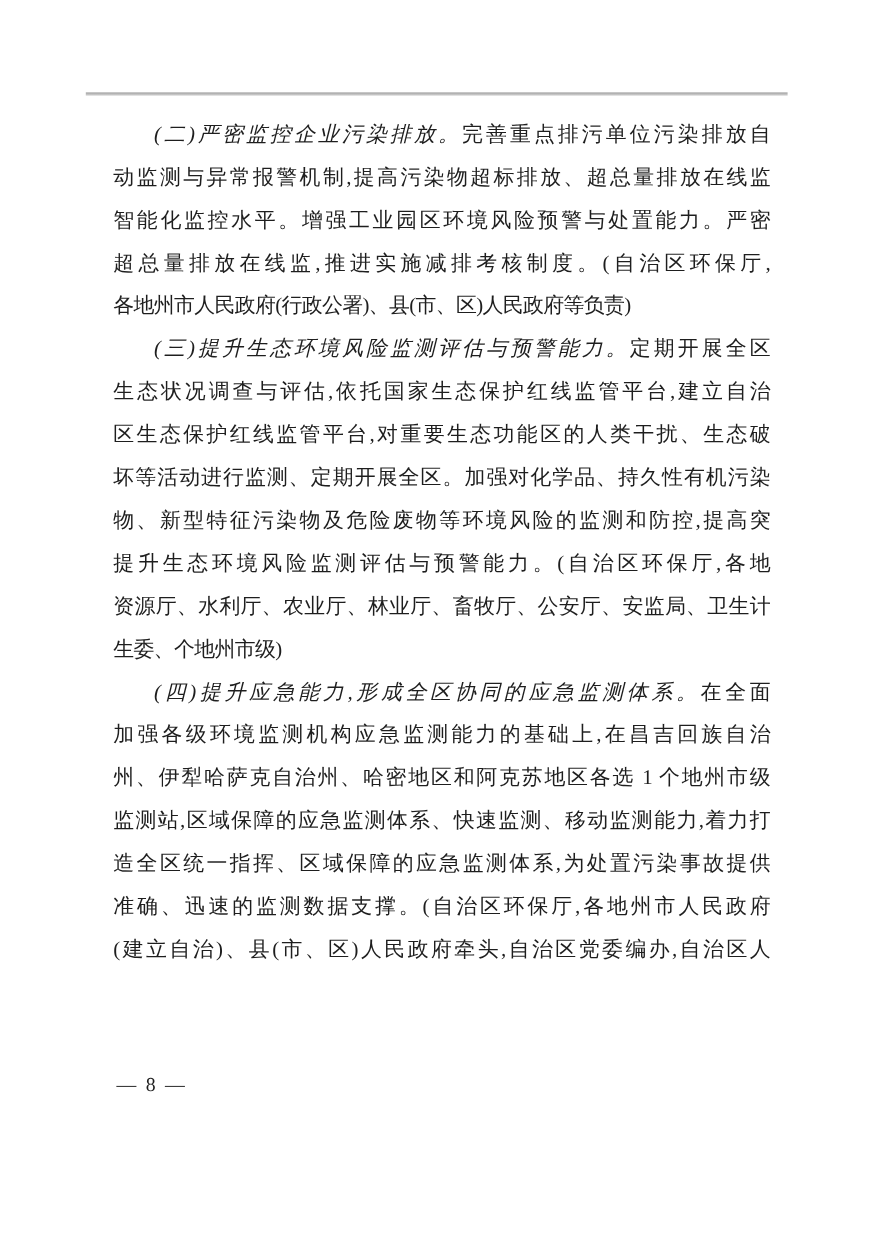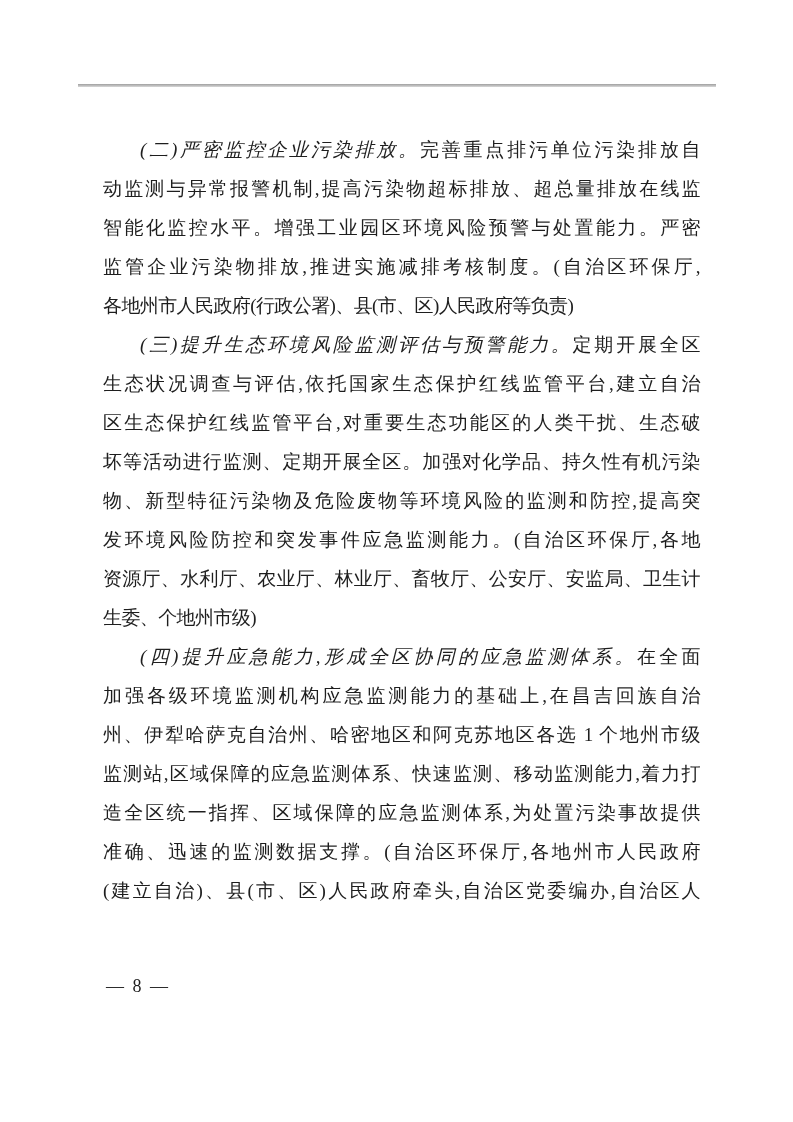--- a/index.html
+++ b/index.html
@@ -20,21 +20,21 @@
     position: absolute;
     left: 78px;
     top: 84px;
     width: 638px;
     height: 3px;
     background: linear-gradient(#9f9f9f, #d8d8d8);
   }
   .doc-body {
     position: absolute;
     left: 103px;
-    top: 130px;
+    top: 103px;
     width: 597px;
   }
   .line {
     height: 39px;
     line-height: 39px;
     font-size: 19px;
     letter-spacing: -0.6px;
     white-space: nowrap;
     text-align: justify;
     text-align-last: justify;
@@ -58,30 +58,30 @@
 </head>
 <body>
 
 <div class="page">
   <div class="header-rule"></div>
   <div class="doc-body">
       <div>
         <div class="line indent"><span class="kai">(二)严密监控企业污染排放。</span><span class="song">完善重点排污单位污染排放自</span></div>
         <div class="line"><span class="song">动监测与异常报警机制,提高污染物超标排放、超总量排放在线监</span></div>
         <div class="line"><span class="song">智能化监控水平。增强工业园区环境风险预警与处置能力。严密</span></div>
-        <div class="line"><span class="song">监管企业污染物排放,推进实施减排考核制度。(自治区环保厅,</span></div>
+        <div class="line"><span class="song">超总量排放在线监,推进实施减排考核制度。(自治区环保厅,</span></div>
         <div class="line last"><span class="song">各地州市人民政府(行政公署)、县(市、区)人民政府等负责)</span></div>
       </div>
       <div>
         <div class="line indent"><span class="kai">(三)提升生态环境风险监测评估与预警能力。</span><span class="song">定期开展全区</span></div>
         <div class="line"><span class="song">生态状况调查与评估,依托国家生态保护红线监管平台,建立自治</span></div>
         <div class="line"><span class="song">区生态保护红线监管平台,对重要生态功能区的人类干扰、生态破</span></div>
         <div class="line"><span class="song">坏等活动进行监测、定期开展全区。加强对化学品、持久性有机污染</span></div>
         <div class="line"><span class="song">物、新型特征污染物及危险废物等环境风险的监测和防控,提高突</span></div>
-        <div class="line"><span class="song">发环境风险防控和突发事件应急监测能力。(自治区环保厅,各地</span></div>
+        <div class="line"><span class="song">提升生态环境风险监测评估与预警能力。(自治区环保厅,各地</span></div>
         <div class="line"><span class="song">资源厅、水利厅、农业厅、林业厅、畜牧厅、公安厅、安监局、卫生计</span></div>
         <div class="line last"><span class="song">生委、个地州市级)</span></div>
       </div>
       <div>
         <div class="line indent"><span class="kai">(四)提升应急能力,形成全区协同的应急监测体系。</span><span class="song">在全面</span></div>
         <div class="line"><span class="song">加强各级环境监测机构应急监测能力的基础上,在昌吉回族自治</span></div>
         <div class="line"><span class="song">州、伊犁哈萨克自治州、哈密地区和阿克苏地区各选 1 个地州市级</span></div>
         <div class="line"><span class="song">监测站,区域保障的应急监测体系、快速监测、移动监测能力,着力打</span></div>
         <div class="line"><span class="song">造全区统一指挥、区域保障的应急监测体系,为处置污染事故提供</span></div>
         <div class="line"><span class="song">准确、迅速的监测数据支撑。(自治区环保厅,各地州市人民政府</span></div>

